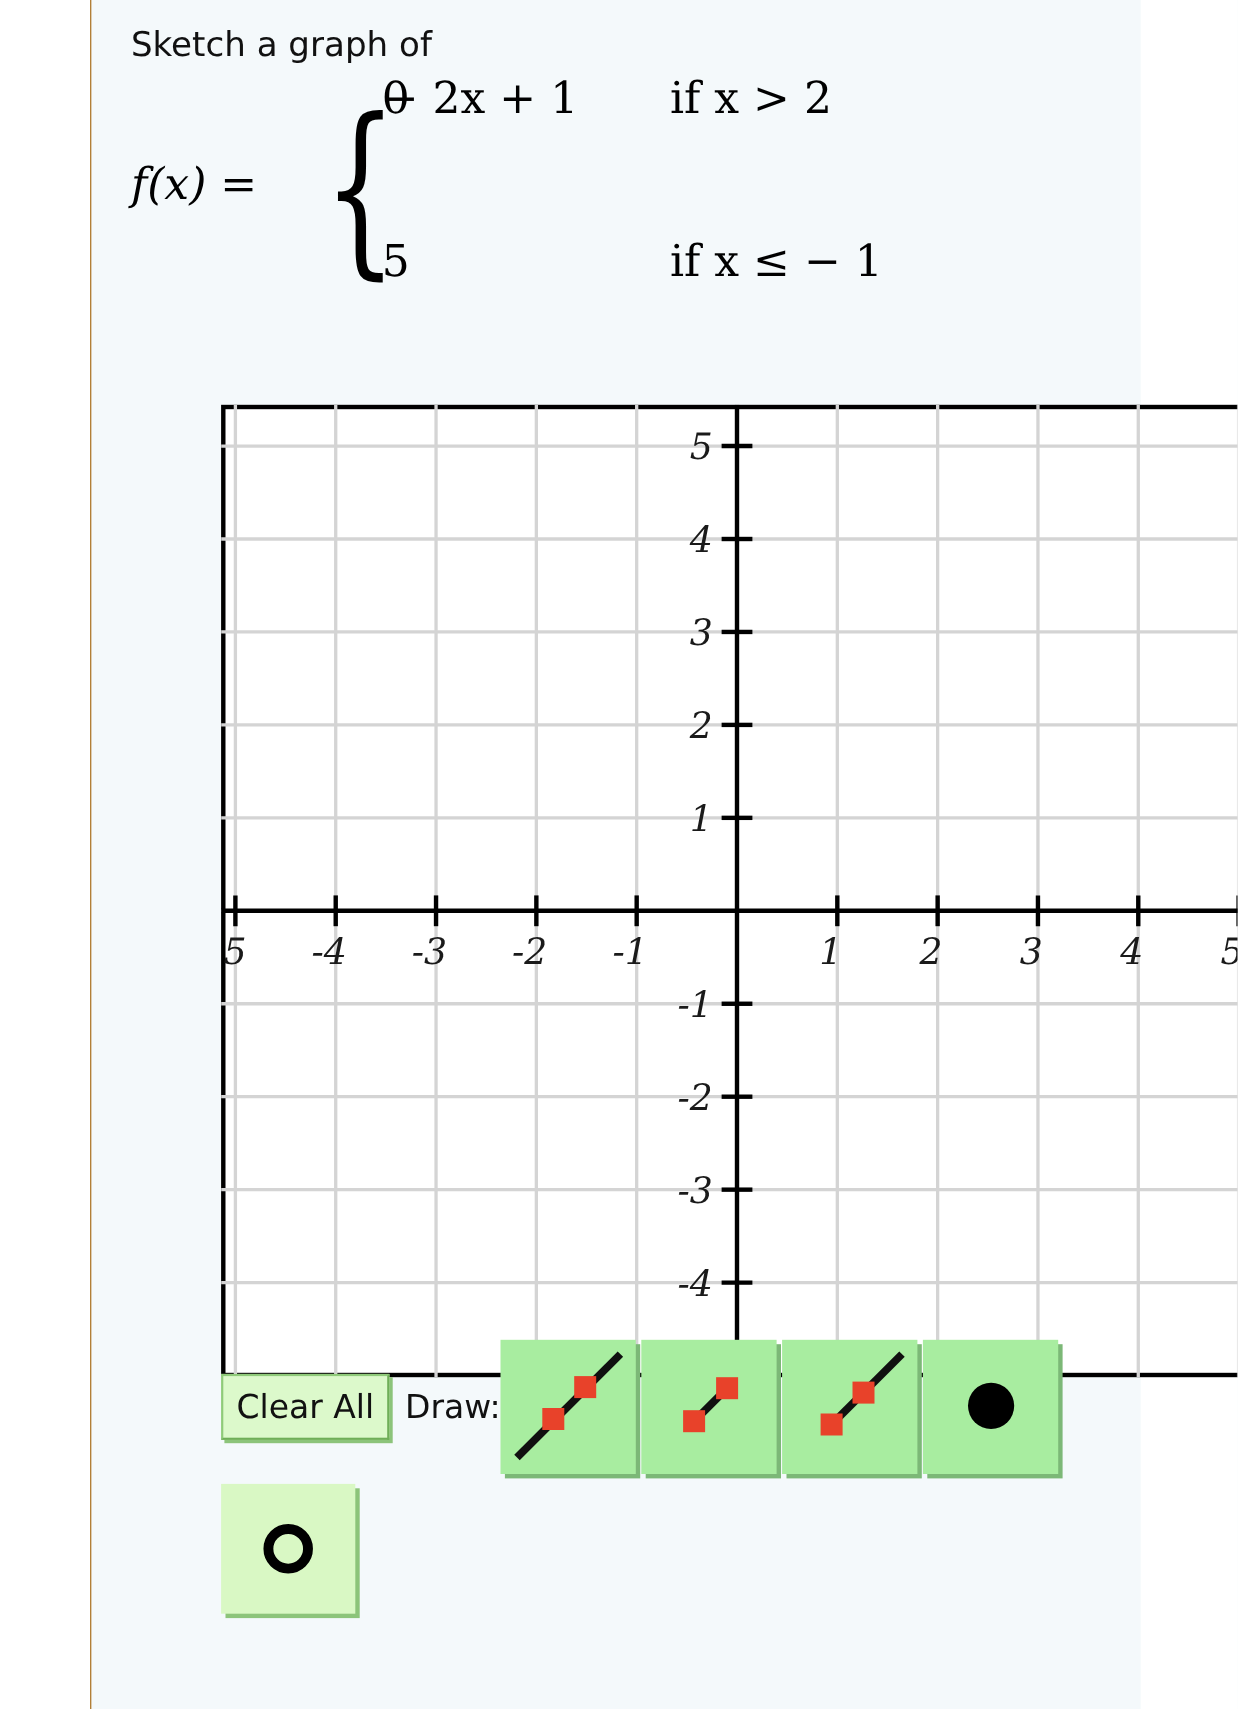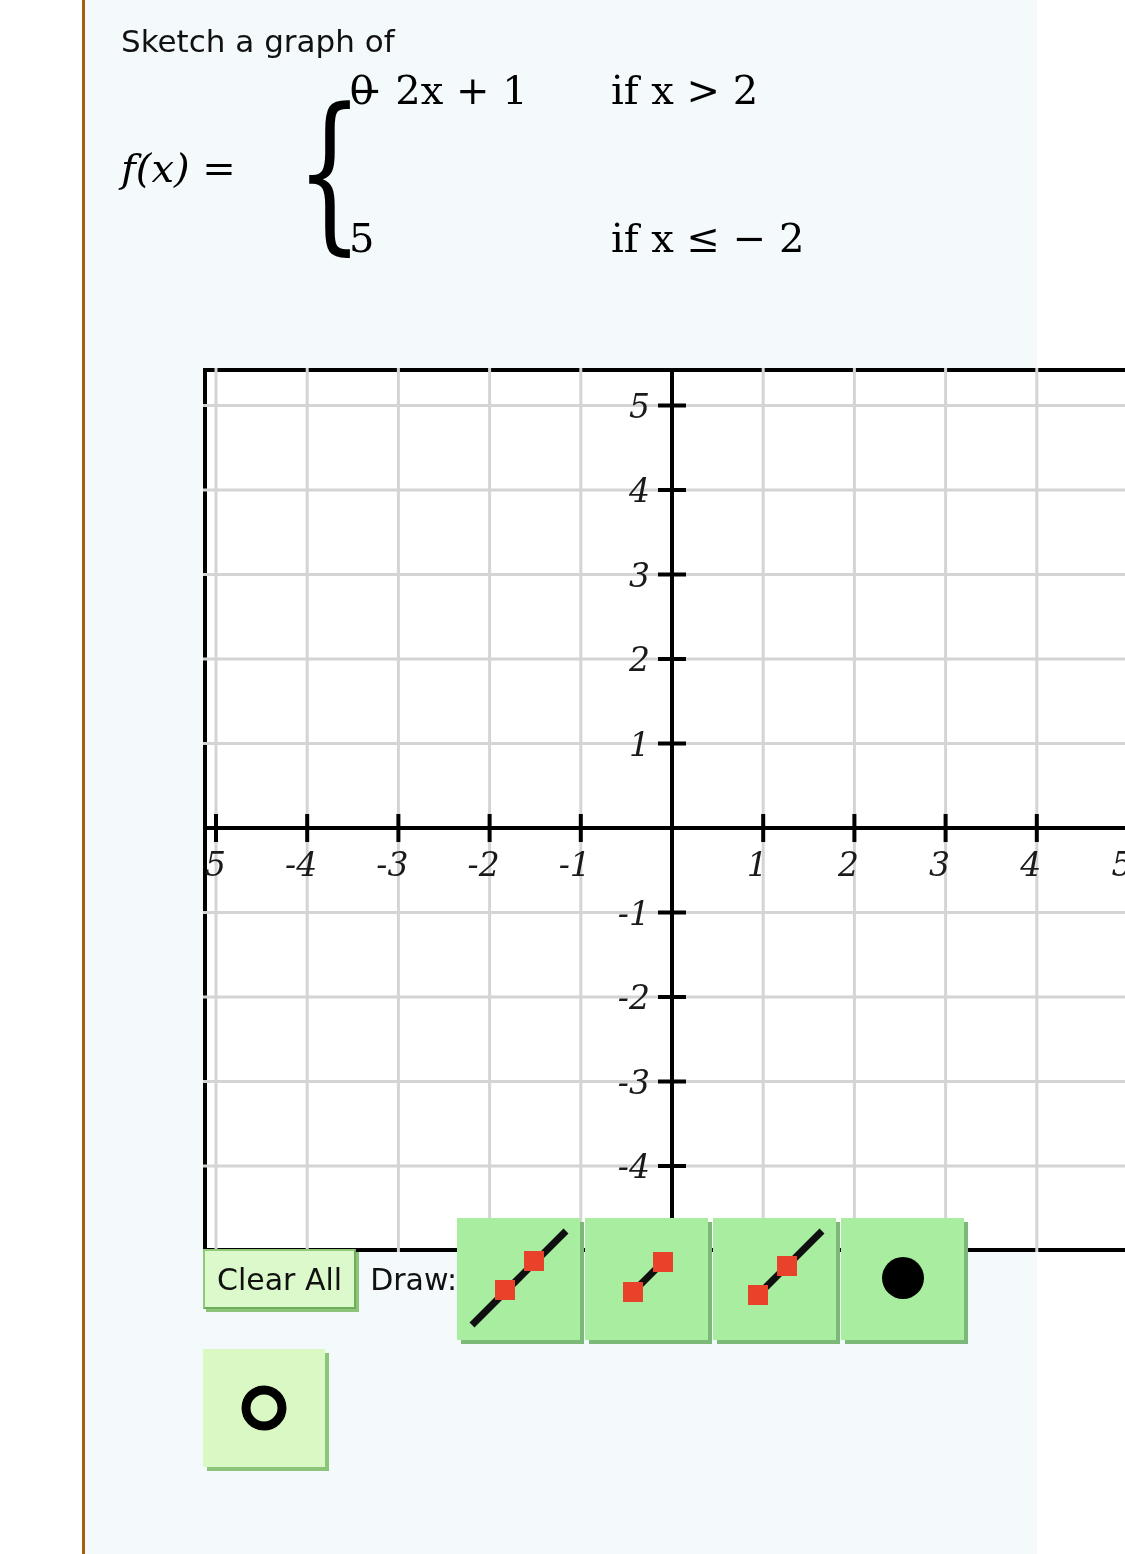--- a/index.html
+++ b/index.html
@@ -16,21 +16,21 @@
   }
 
   
   #page-shell {
     position: absolute;
     left: 82px;
     top: 0;
     width: 955px;
     height: 1554px;
     background: #f4f9fb;
-    border-left: 3px solid #a16207;
+    border-left: 1px solid #a16207;
     box-sizing: border-box;
   }
 
   
   #prompt-area {
     position: absolute;
     left: 36px;
     top: 22px;
     width: 900px;
   }
@@ -199,21 +199,21 @@
 
       <div id="fx-label">
         <span class="ital">f(x)</span>
         <span class="eq">=</span>
       </div>
 
       <div id="brace">{</div>
 
       <div class="case-row">
         <span class="case-val">5</span>
-        <span class="case-cond">if  x ≤ − 2</span>
+        <span class="case-cond">if  x ≤ − 1</span>
       </div>
 
       <div class="case-row">
         <span class="case-val">− 2x + 1</span>
       </div>
 
       <div class="case-row">
         <span class="case-val">0</span>
         <span class="case-cond">if  x &gt; 2</span>
       </div>

